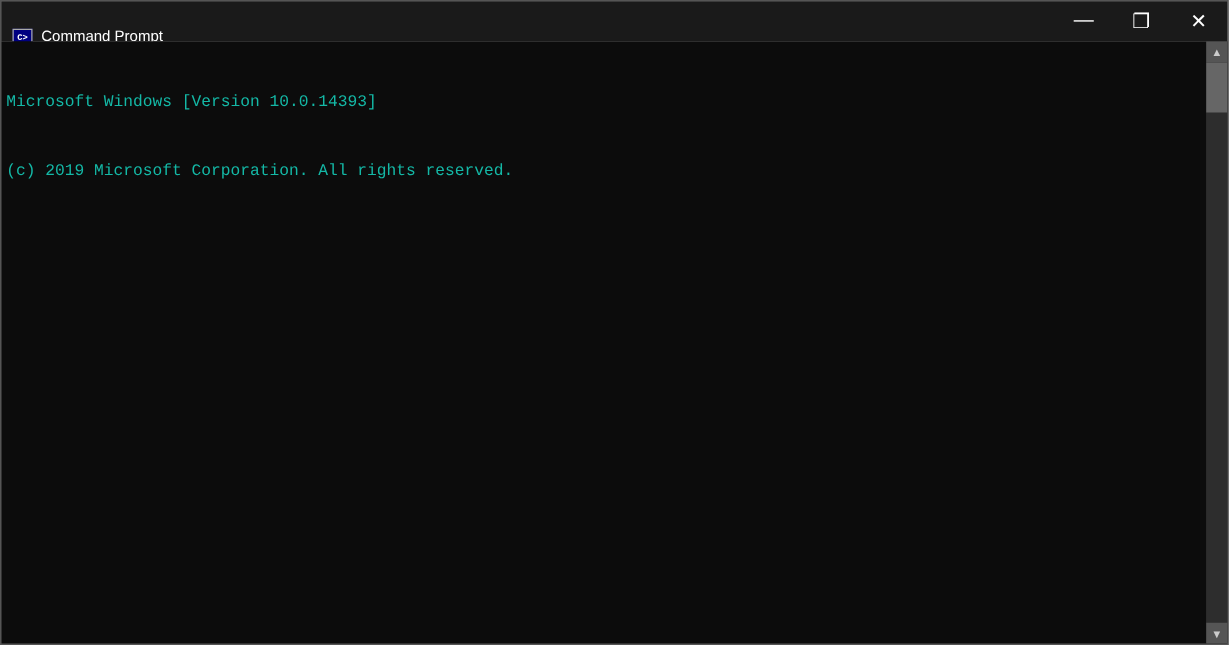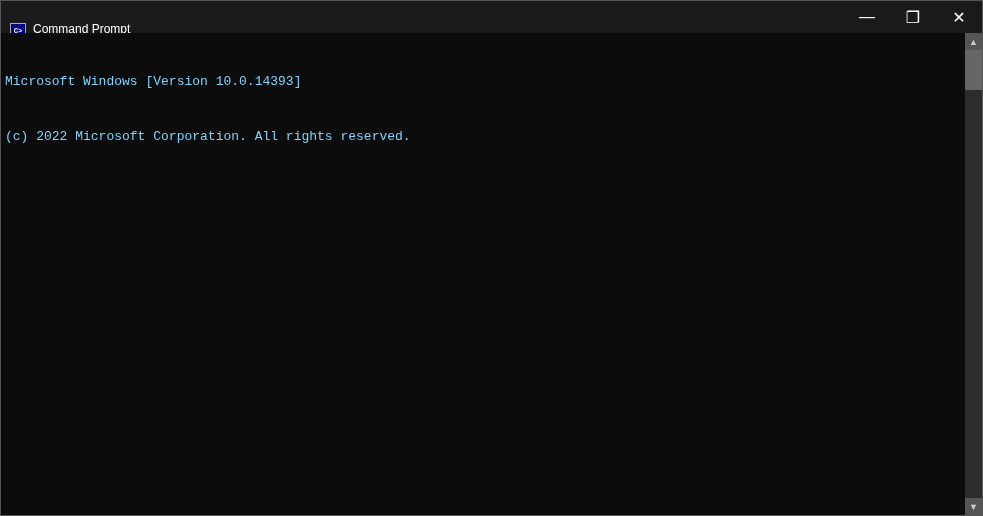--- a/index.html
+++ b/index.html
@@ -97,21 +97,21 @@
 
     .terminal-body {
       flex: 1;
       background: #0c0c0c;
       position: relative;
       overflow: hidden;
     }
 
     .terminal-content {
       padding: 4px 4px 0 4px;
-      color: #7dd3fc;
+      color: #14b8a6;
       font-family: 'Courier New', Courier, monospace;
       font-size: 13px;
       line-height: 1.4;
       white-space: pre;
       height: 100%;
     }
 
     .terminal-line {
       display: block;
     }
@@ -184,21 +184,21 @@
     <div class="title-bar-controls">
       <button class="title-bar-btn">—</button>
       <button class="title-bar-btn">❐</button>
       <button class="title-bar-btn close">✕</button>
     </div>
   </div>
 
   <div class="terminal-body">
     <div class="terminal-content">
       <span class="terminal-line">Microsoft Windows [Version 10.0.14393]</span>
-      <span class="terminal-line">(c) 2022 Microsoft Corporation. All rights reserved.</span>
+      <span class="terminal-line">(c) 2019 Microsoft Corporation. All rights reserved.</span>
       <span class="terminal-line"> </span>
     </div>
     <div class="scrollbar">
       <div class="scrollbar-arrow">▲</div>
       <div class="scrollbar-track">
         <div class="scrollbar-thumb"></div>
       </div>
       <div class="scrollbar-arrow">▼</div>
     </div>
   </div>

